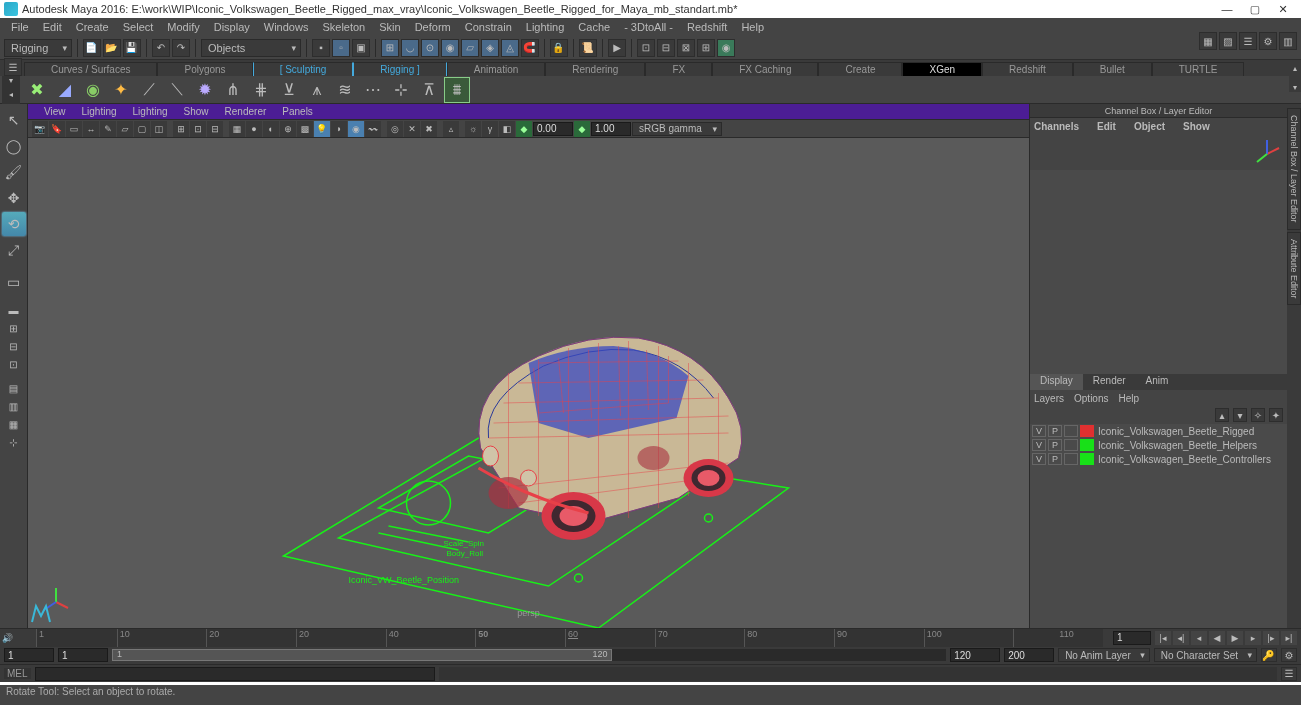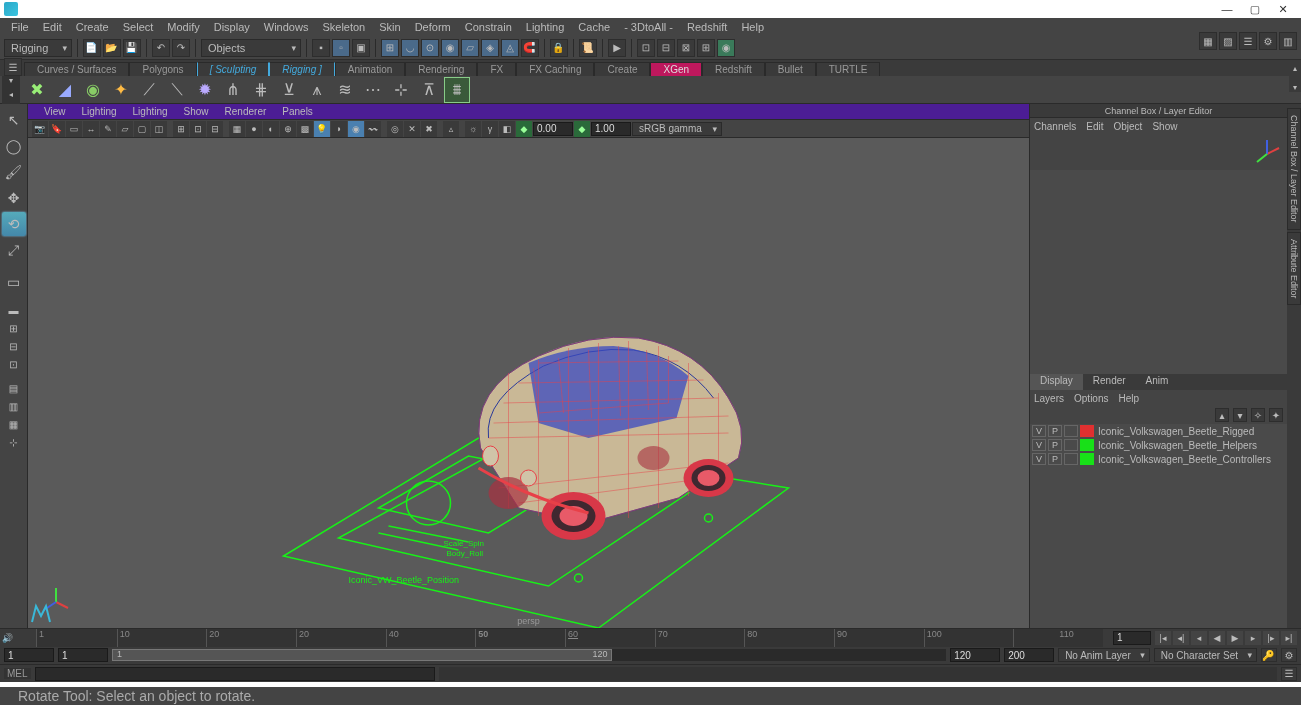--- a/index.html
+++ b/index.html
@@ -18,23 +18,23 @@
 
 .statusline { height: 24px; background: #444; border-bottom: 1px solid #2d2d2d; display: flex; align-items: center; padding: 0 4px; gap: 2px; }
 .selector { background: #3a3a3a; border: 1px solid #2a2a2a; padding: 2px 18px 2px 6px; color: #bbb; position: relative; min-width: 68px; height: 18px; display: flex; align-items: center; }
 .selector::after { content: "▾"; position: absolute; right: 4px; font-size: 9px; }
 .vsep { width: 1px; height: 18px; background: #2a2a2a; margin: 0 3px; }
 .iconbtn { width: 18px; height: 18px; background: #3a3a3a; border: 1px solid #2d2d2d; display: flex; align-items: center; justify-content: center; font-size: 10px; cursor: pointer; }
 .iconbtn.sel { background: #4a6a8a; }
 
 
 .shelf-tabs { height: 16px; background: #3a3a3a; display: flex; align-items: flex-end; padding-left: 24px; font-size: 10px; }
-.shelf-tab { padding: 1px 12px; background: #3a3a3a; color: #999; cursor: pointer; border: 1px solid #2a2a2a; border-bottom: none; }
-.shelf-tab.open { color: #4ad; border-left-color: #4ad; border-right-color: #4ad; font-style: italic; }
-.shelf-tab.active { background: #be185d; color: #ddd; }
+.shelf-tab { padding: 1px 26px; background: #3a3a3a; color: #999; cursor: pointer; border: 1px solid #2a2a2a; border-bottom: none; }
+.shelf-tab.open { color: #4ad; border-left-color: #4ad; border-right-color: #4ad; }
+.shelf-tab.active { background: #000000; color: #ddd; }
 .shelf { height: 28px; background: #444; border-bottom: 1px solid #2a2a2a; display: flex; align-items: center; padding-left: 24px; gap: 2px; position: relative; }
 .shelf-left { position: absolute; left: 2px; top: 0; width: 18px; height: 28px; display: flex; flex-direction: column; }
 .shelf-icon { width: 26px; height: 26px; display: flex; align-items: center; justify-content: center; font-size: 16px; cursor: pointer; }
 .shelf-icon.sel { background: #3a5a3a; border: 1px solid #8c8; }
 
 
 .main { display: flex; height: 524px; }
 
 
 .toolbox { width: 28px; background: #444; border-right: 1px solid #2a2a2a; padding-top: 4px; display: flex; flex-direction: column; align-items: center; gap: 2px; }
@@ -44,29 +44,29 @@
 
 
 .viewport-wrap { flex: 1; display: flex; flex-direction: column; background: #444; }
 .vp-menubar { height: 16px; background: #4c1d95; border-bottom: 1px solid #2a2a2a; display: flex; align-items: center; font-size: 10px; padding-left: 8px; }
 .vp-menubar span { padding: 0 8px; cursor: pointer; }
 .vp-toolbar { height: 18px; background: #444; border-bottom: 1px solid #2a2a2a; display: flex; align-items: center; gap: 1px; padding: 0 4px; }
 .vp-icon { width: 16px; height: 16px; background: #3a3a3a; display: flex; align-items: center; justify-content: center; font-size: 9px; cursor: pointer; }
 .vp-icon.sel { background: #4a80b0; }
 .vp-field { background: #2a2a2a; border: 1px solid #1a1a1a; color: #ddd; height: 14px; width: 40px; padding: 0 3px; font-size: 10px; }
 .viewport { flex: 1; background: #5a5a5a; position: relative; overflow: hidden; }
-.persp-label { position: absolute; bottom: 2px; left: 50%; transform: translateX(-50%); font-size: 9px; color: #999; }
+.persp-label { position: absolute; bottom: 10px; left: 50%; transform: translateX(-50%); font-size: 9px; color: #999; }
 .axis-gizmo { position: absolute; bottom: 10px; left: 12px; width: 32px; height: 32px; }
 .maya-logo { position: absolute; bottom: 4px; left: 2px; width: 22px; height: 22px; }
 
 
 .rightpanel { width: 258px; background: #444; border-left: 1px solid #2a2a2a; display: flex; flex-direction: column; position: relative; }
 .rp-vtab { writing-mode: vertical-rl; background: #3a3a3a; padding: 6px 1px; font-size: 9px; border: 1px solid #2a2a2a; cursor: pointer; margin-bottom: 2px; }
 .rp-header { height: 14px; background: #3a3a3a; display: flex; align-items: center; justify-content: center; font-size: 9px; border-bottom: 1px solid #2a2a2a; }
-.rp-menubar { height: 16px; background: #444; display: flex; align-items: center; font-size: 10px; padding: 0 4px; gap: 10px; }
+.rp-menubar { height: 16px; background: #444; display: flex; align-items: center; font-size: 10px; padding: 0 4px; gap: 18px; font-weight: bold; }
 .rp-compass { height: 36px; display: flex; justify-content: flex-end; padding: 4px; }
 .channelbox { flex: 1; background: #4a4a4a; }
 
 .layer-tabs { height: 16px; display: flex; background: #3a3a3a; font-size: 10px; }
 .layer-tab { padding: 1px 10px; cursor: pointer; }
 .layer-tab.active { background: #555; }
 .layer-menubar { height: 16px; display: flex; font-size: 10px; padding: 0 4px; gap: 10px; align-items: center; }
 .layer-icons { height: 18px; display: flex; justify-content: flex-end; padding: 0 4px; gap: 4px; align-items: center; }
 .layer-list { background: #4a4a4a; flex: 1; min-height: 180px; }
 .layer-row { display: flex; align-items: center; height: 14px; font-size: 10px; padding: 0 2px; }
@@ -86,32 +86,33 @@
 .rs-track { flex: 1; height: 12px; background: #2a2a2a; position: relative; }
 .rs-handle { position: absolute; height: 12px; background: #555; border: 1px solid #777; }
 
 
 .cmdline { height: 18px; background: #3a3a3a; display: flex; align-items: center; padding: 0 4px; gap: 4px; border-top: 1px solid #2a2a2a; }
 .cmdlabel { font-size: 10px; color: #999; padding: 0 3px; background: #333; }
 .cmdinput { flex: 0 0 400px; height: 14px; background: #2a2a2a; border: 1px solid #1a1a1a; }
 .cmdresult { flex: 1; height: 14px; background: #333; }
 
 
-.helpline { height: 16px; background: #444; font-size: 14px; color: #aaa; padding: 1px 18px; border-top: 5px solid #ffffff; }
+.helpline { height: 16px; background: #444; font-size: 10px; color: #aaa; padding: 1px 6px; border-top: 3px solid #ffffff; }
 
 
 .scrollstrip { position: absolute; right: 0; top: 64px; width: 12px; height: 28px; background: #3a3a3a; display: flex; flex-direction: column; justify-content: space-between; }
 
 .right-status-icons { position: absolute; right: 4px; top: 32px; display: flex; gap: 2px; }
 </style>
 </head>
 <body>
 
 <div class="titlebar">
   <div class="icon"></div>
+  <span>Autodesk Maya 2016: E:\work\WIP\Iconic_Volkswagen_Beetle_Rigged_max_vray\Iconic_Volkswagen_Beetle_Rigged_for_Maya_mb_standart.mb*</span>
   <div class="spacer"></div>
   <div class="winbtn">—</div>
   <div class="winbtn">▢</div>
   <div class="winbtn">✕</div>
 </div>
 
 <div class="menubar" id="menubar">
     <span>File</span>
     <span>Edit</span>
     <span>Create</span>

